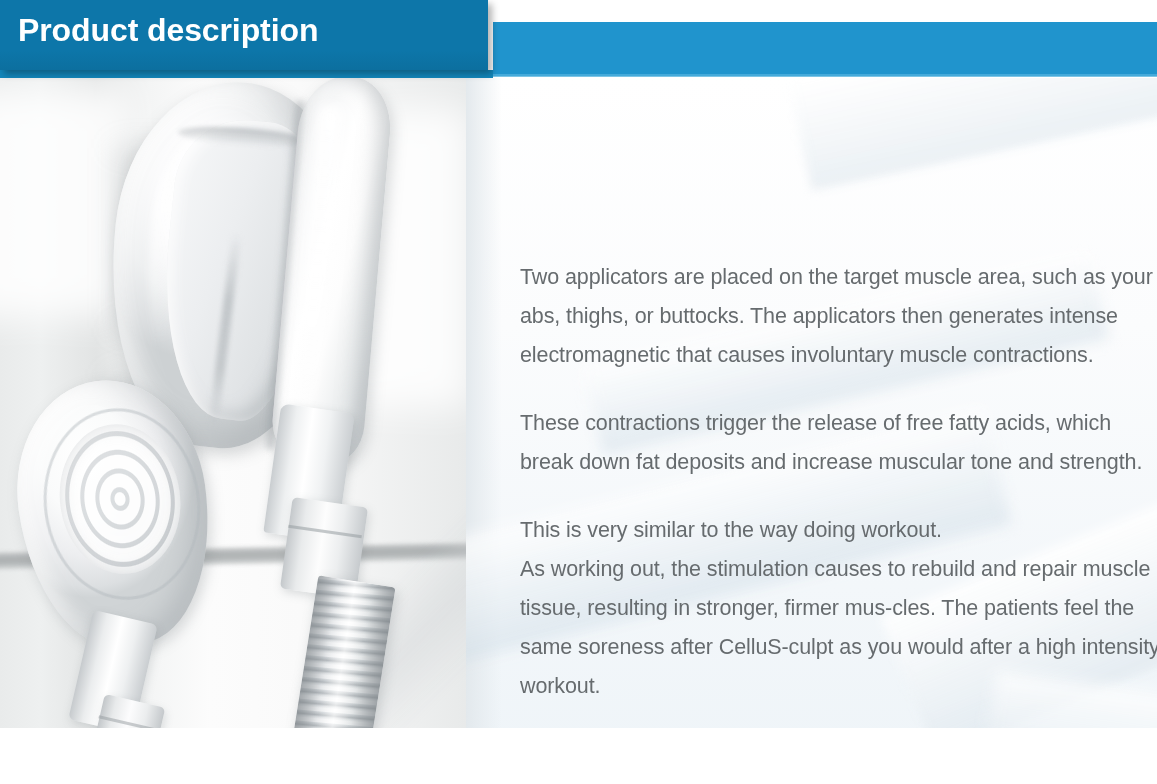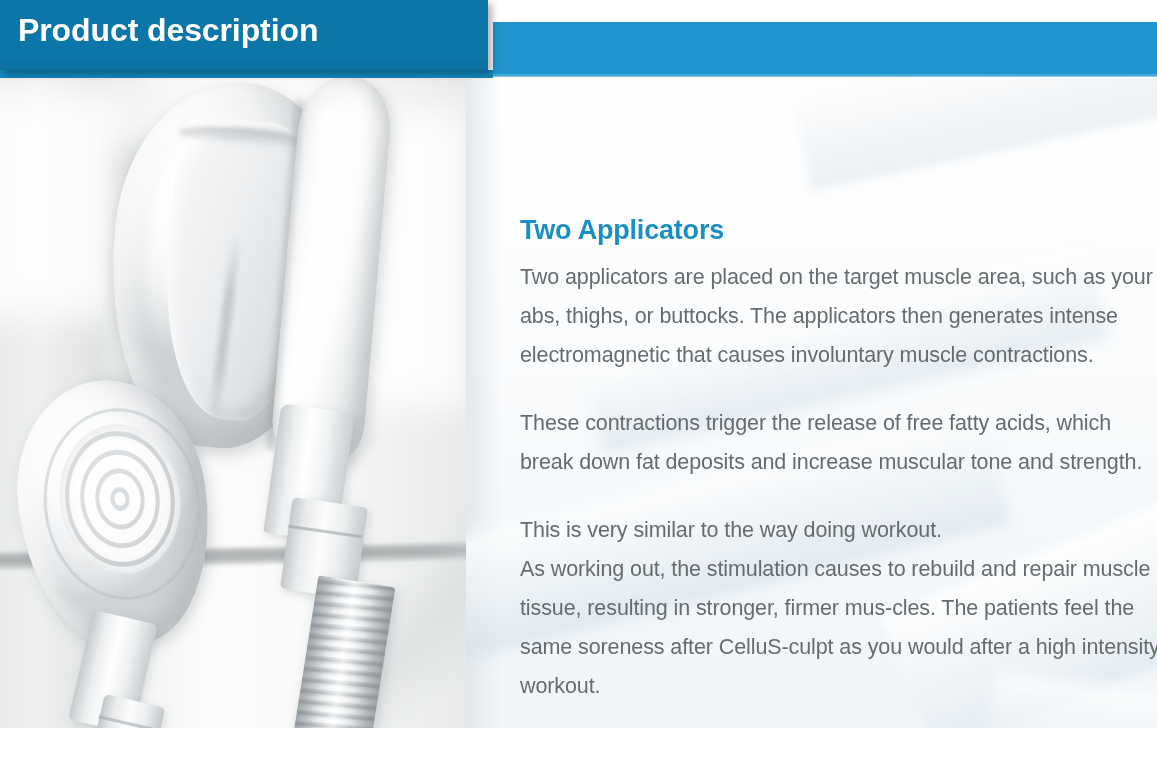--- a/index.html
+++ b/index.html
@@ -464,21 +464,20 @@
   </div>
 
   <div class="panel">
     <div class="panel-edge"></div>
     <div class="panel-streak" style="left:330px; top:-40px; width:420px; height:110px; transform:rotate(-12deg);"></div>
     <div class="panel-streak-b" style="left:120px; top:230px; width:520px; height:90px; transform:rotate(-13deg);"></div>
     <div class="panel-streak-b" style="left:-60px; top:400px; width:600px; height:120px; transform:rotate(-14deg);"></div>
     <div class="panel-streak" style="left:430px; top:470px; width:340px; height:150px; transform:rotate(-22deg);"></div>
     <div class="panel-streak-b" style="left:520px; top:610px; width:260px; height:130px; transform:rotate(8deg);"></div>
 
-    <h2 class="heading">Two Applicators</h2>
 
     <div class="body-text">
       <p>Two applicators are placed on the target muscle area, such as your abs, thighs, or buttocks. The applicators then generates intense electromagnetic that causes involuntary muscle contractions.</p>
       <p>These contractions trigger the release of free fatty acids, which break down fat deposits and increase muscular tone and strength.</p>
       <p>This is very similar to the way doing workout.
 As working out, the stimulation causes to rebuild and repair muscle tissue, resulting in stronger, firmer mus-cles. The patients feel the same soreness after CelluS-culpt  as you would after a high intensity workout.</p>
     </div>
   </div>
 
 </div>

